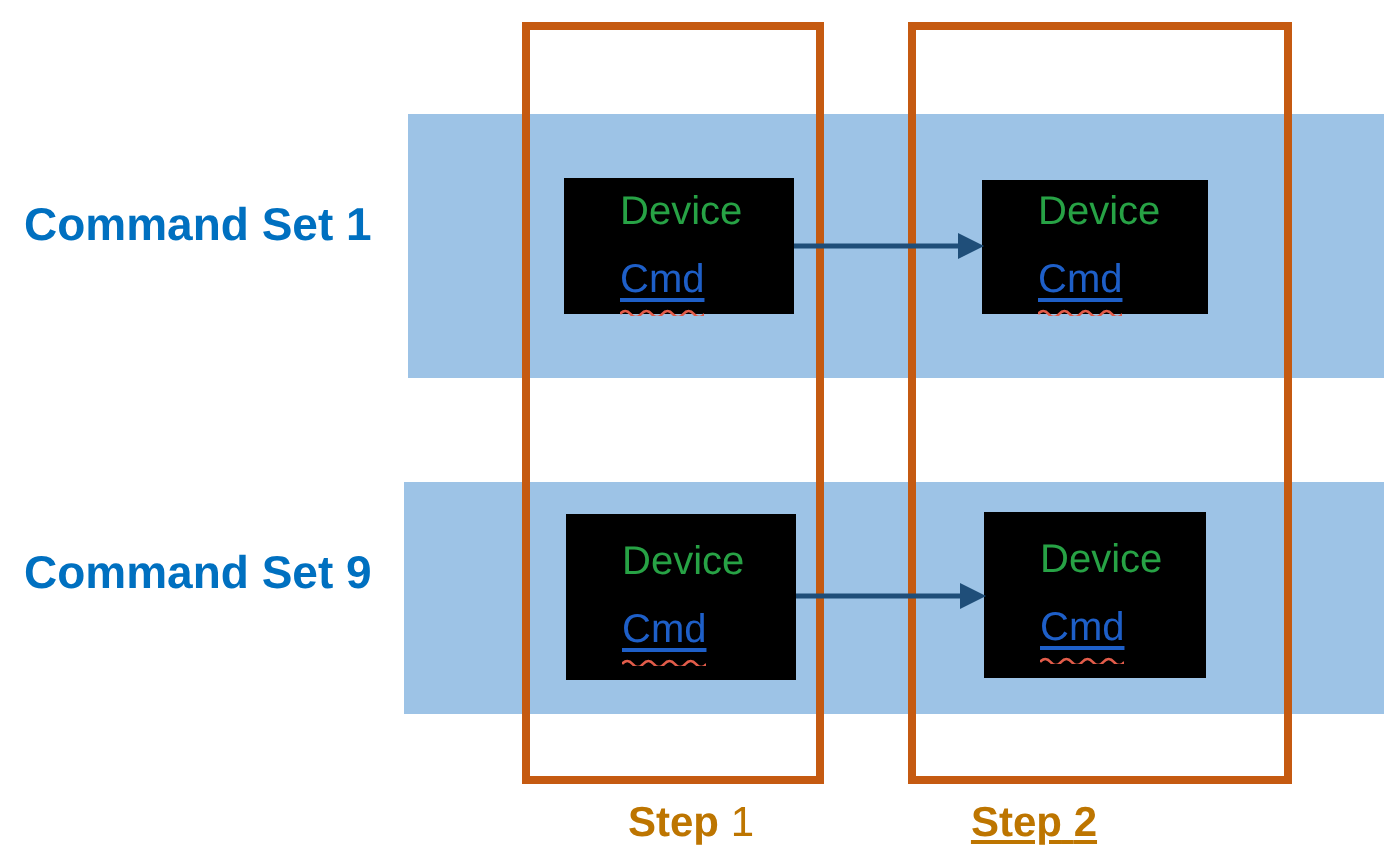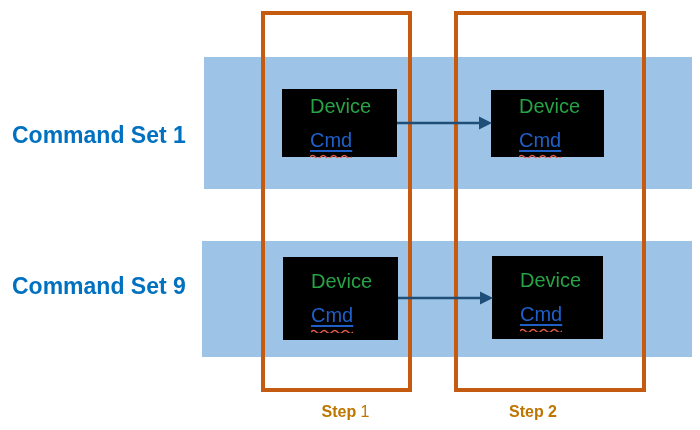--- a/index.html
+++ b/index.html
@@ -25,21 +25,21 @@
   
   .cmdset-label {
     position: absolute;
     left: 12px;
     color: #0070C0;
     font-size: 23px;
     font-weight: 700;
     line-height: 26px;
     white-space: nowrap;
   }
-  .cmdset-1 { top: 122px; }
+  .cmdset-1 { top: 99px; }
   .cmdset-2 { top: 273px; }
 
   
   .step-frame {
     position: absolute;
     border: 4px solid #C55A11;
     background: transparent;
     box-sizing: border-box;
   }
   .frame-1 { left: 261px; top: 11px; width: 151px; height: 381px; }
@@ -97,27 +97,27 @@
   .arrow-1 { left: 395px; top: 112px; }
   .arrow-2 { left: 396px; top: 287px; }
   .arrow-line   { stroke: #1F4E79; stroke-width: 2.4; }
   .arrow-head   { fill: #1F4E79; }
 
   
   .step-label {
     position: absolute;
     top: 399px;
     color: #BD7500;
-    font-size: 16px;
+    font-size: 21px;
     font-weight: 700;
     text-align: center;
     line-height: 25px;
   }
   .step-label-1 { left: 270px; width: 151px; }
-  .step-label-2 { left: 438px; width: 190px; }
+  .step-label-2 { left: 422px; width: 190px; text-decoration: underline; }
   .step-num-light { font-weight: 400; }
 </style>
 </head>
 <body>
 
 <div class="canvas">
 
   <div class="band band-1"></div>
   <div class="band band-2"></div>
 

